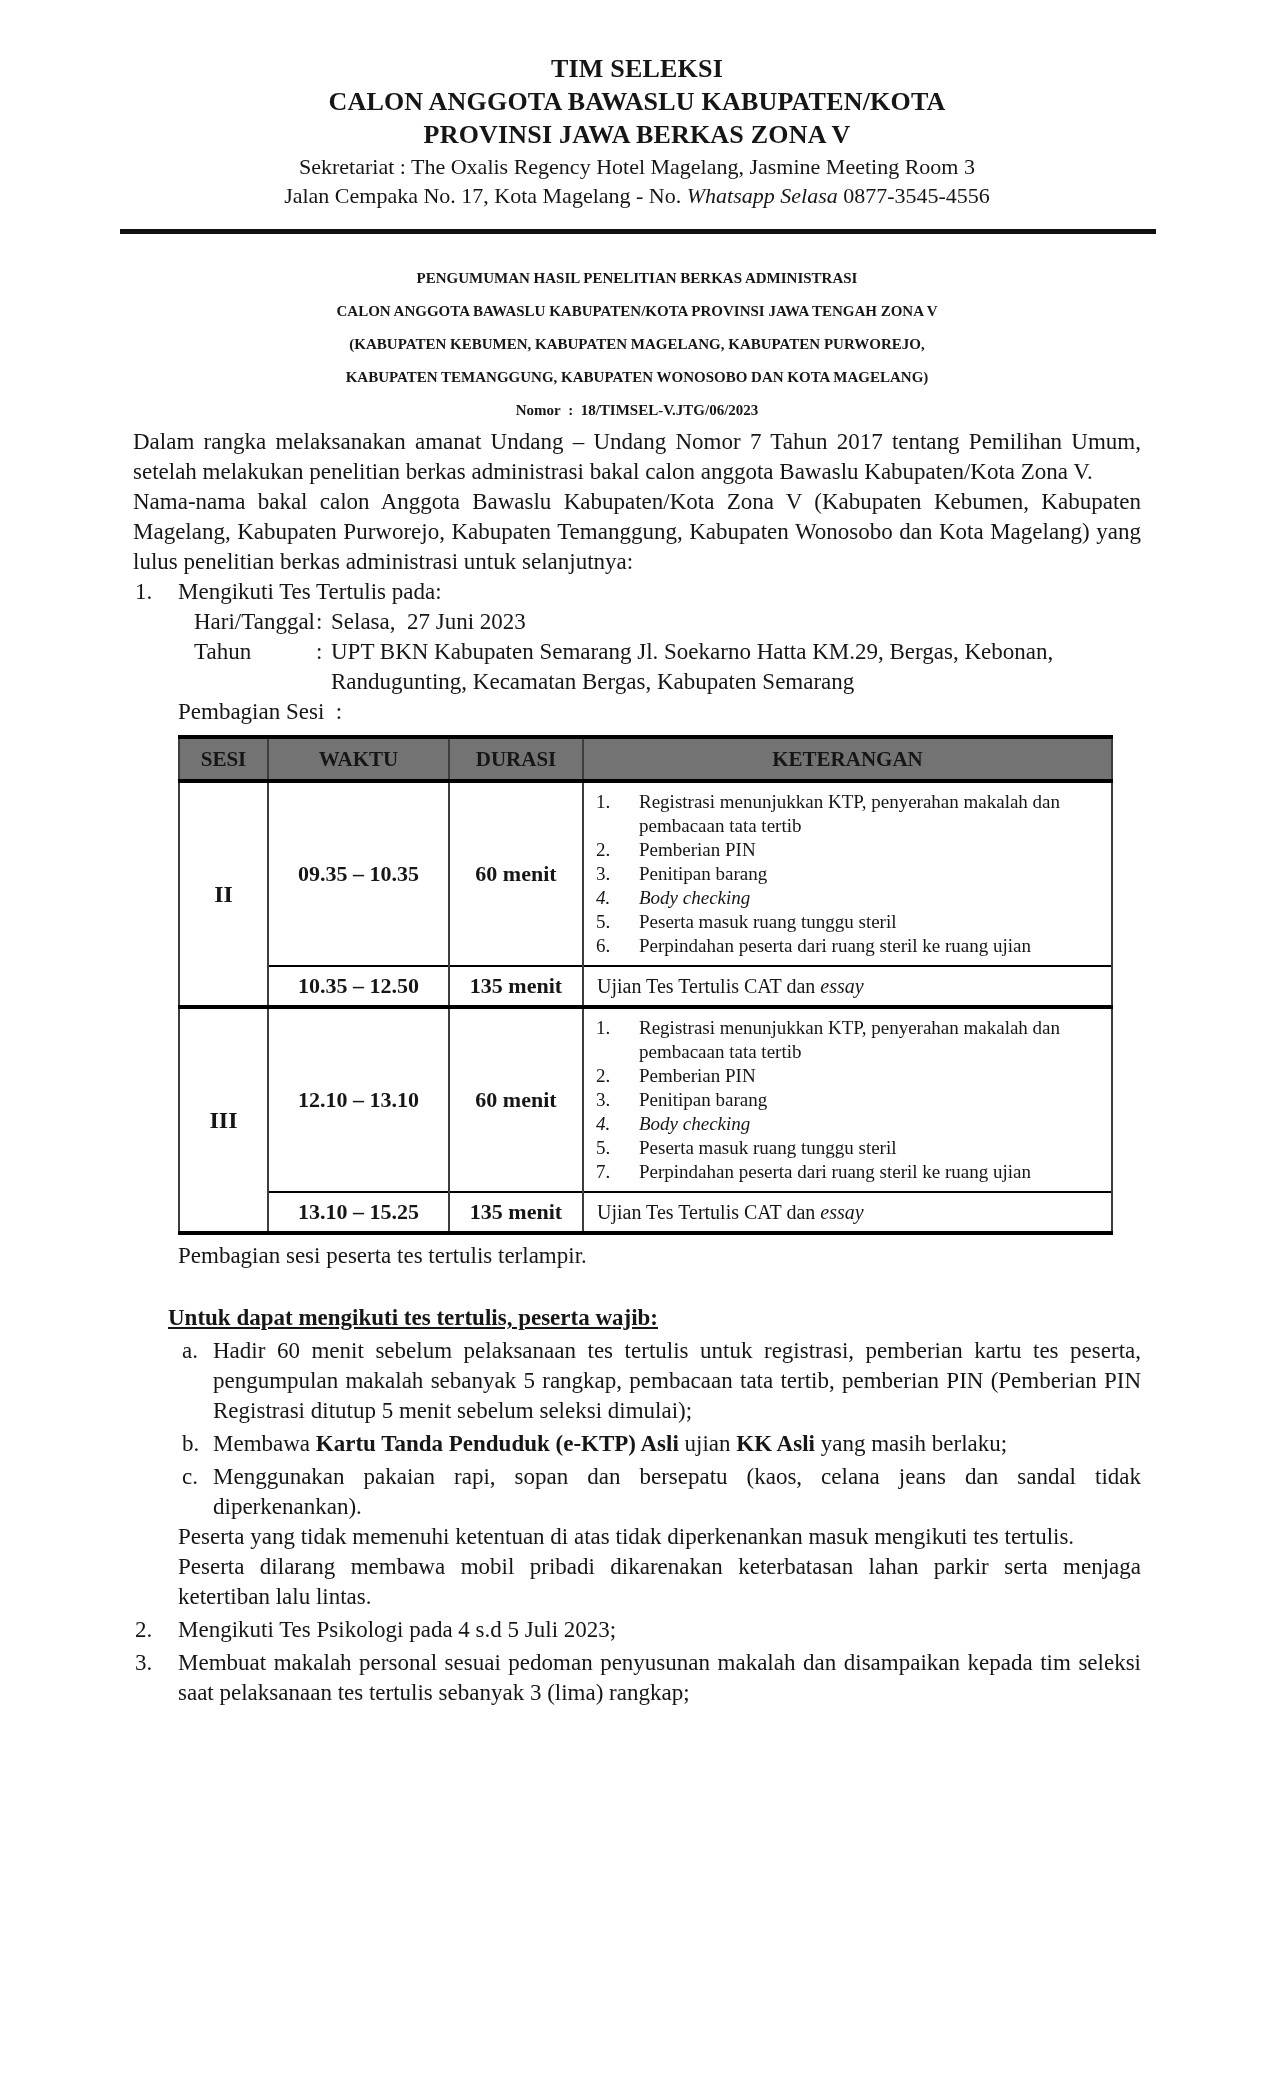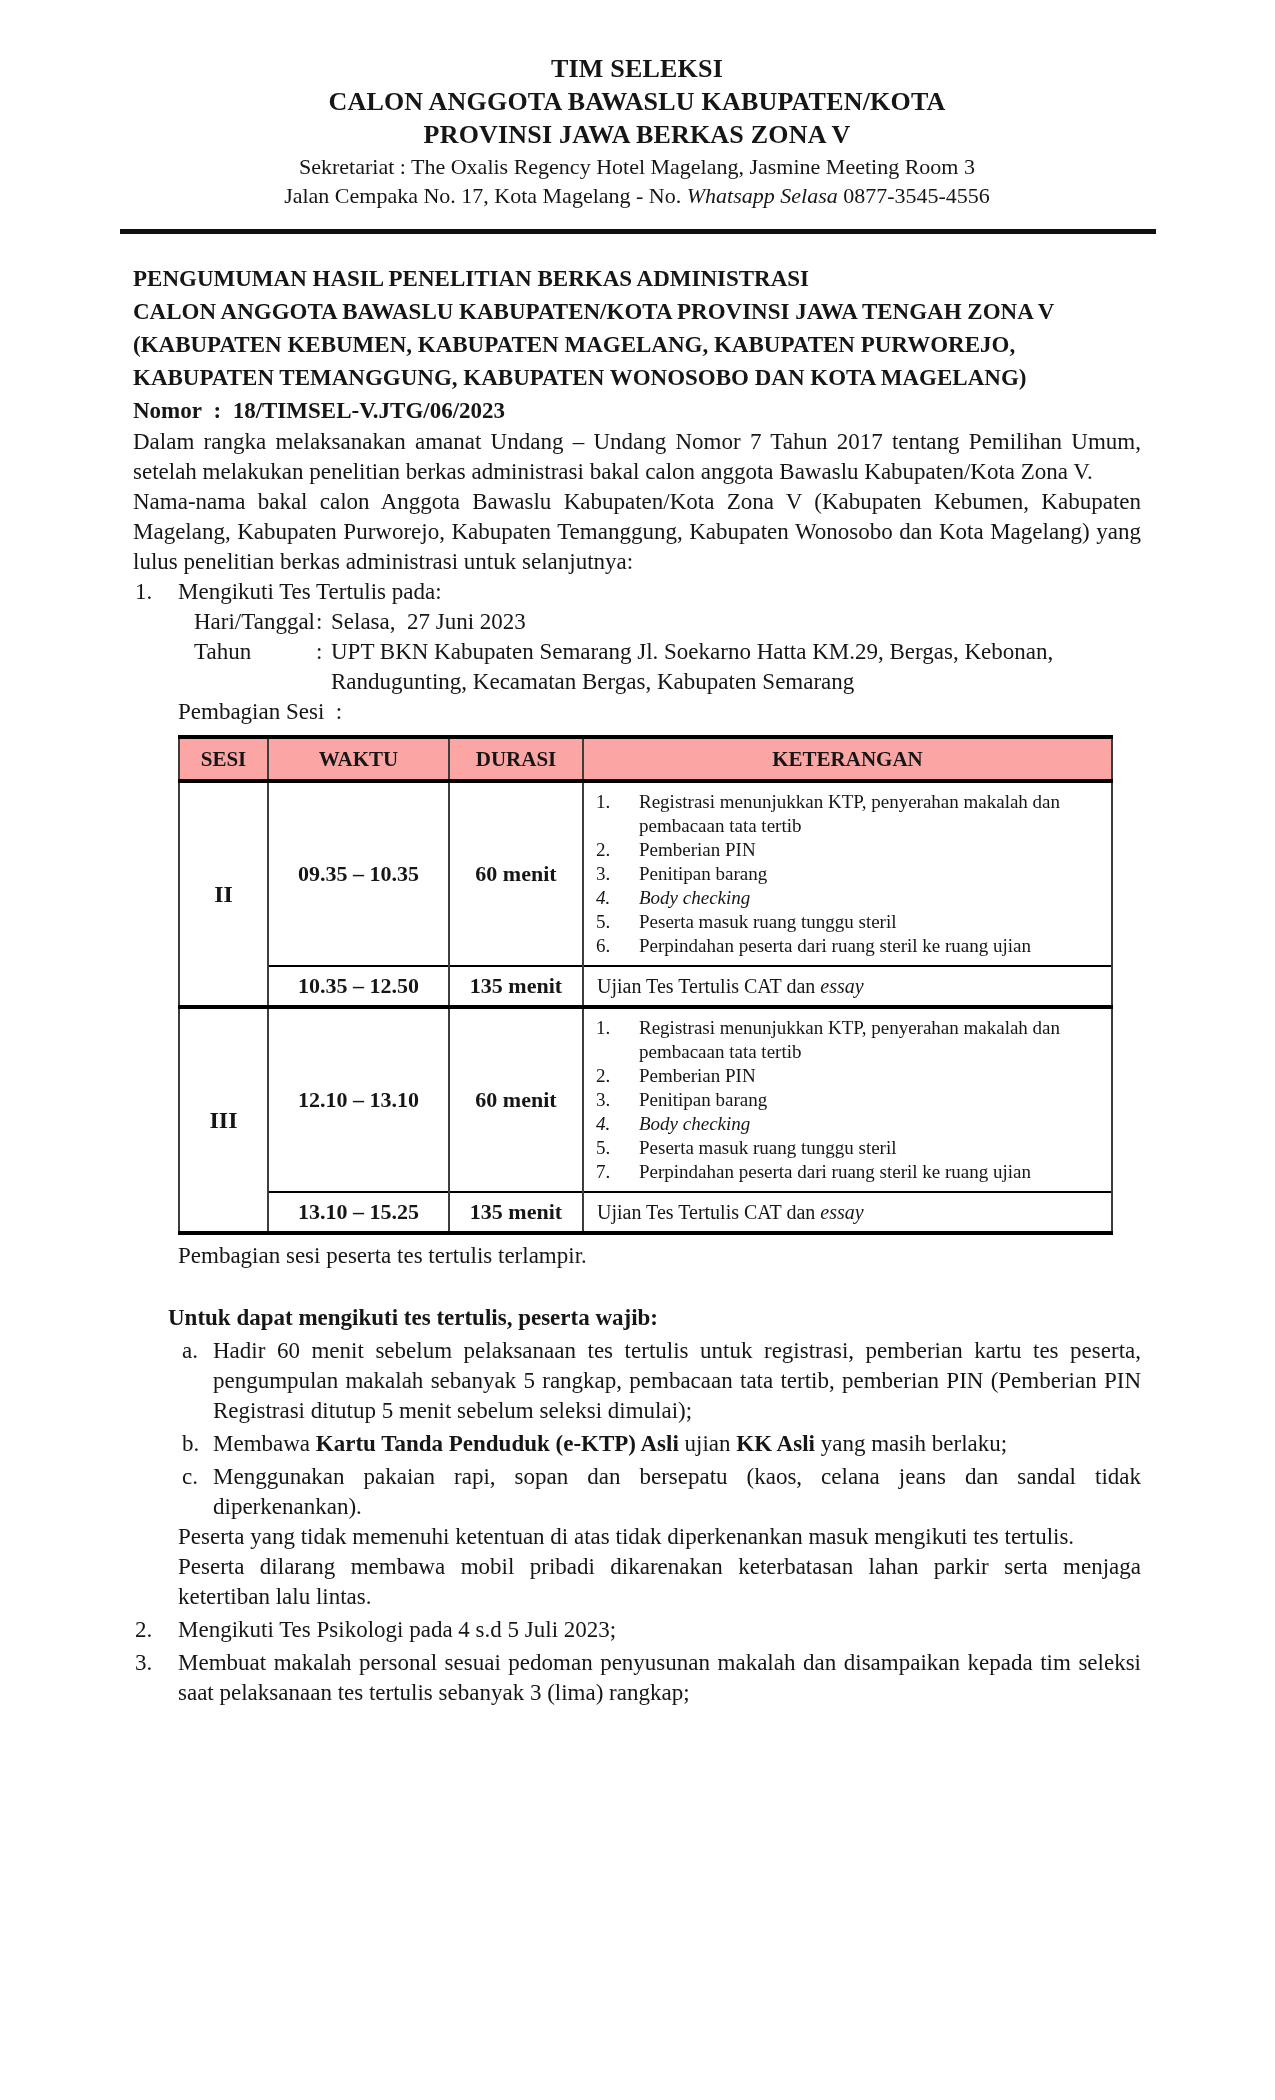--- a/index.html
+++ b/index.html
@@ -12,21 +12,21 @@
 
   
   .letterhead{text-align:center;}
   .lh-org{font-weight:bold;font-size:26px;line-height:33px;letter-spacing:.2px;}
   .lh-sub{font-size:22px;line-height:27px;margin-top:2px;}
   .it{font-style:italic;}
   .b{font-weight:bold;}
   .rule{height:5px;background:#101010;margin:20px -15px 0 -13px;}
 
   
-  .title-block{text-align:left;margin-top:28px;font-weight:bold;font-size:23px;line-height:33px;}
+  .title-block{text-align:center;margin-top:28px;font-weight:bold;font-size:15px;line-height:33px;}
 
   
   .body-text{font-size:23px;line-height:30px;}
   .jst{text-align:justify;}
   p.para{margin:0;}
   .first-para{margin-top:26px;}
 
   
   .num-item{position:relative;padding-left:45px;margin:0;}
   .num-item > .num{position:absolute;left:2px;top:0;}
@@ -41,21 +41,21 @@
   table.sesi-table{
     border-collapse:collapse;margin-top:8px;width:933px;table-layout:fixed;
     border-top:4px solid #000;border-bottom:4px solid #000;
     border-left:2px solid #000;border-right:2px solid #000;
   }
   .sesi-table col.c1{width:89px;}
   .sesi-table col.c2{width:181px;}
   .sesi-table col.c3{width:134px;}
   .sesi-table col.c4{width:529px;}
   .sesi-table th{
-    background:#fca5a5;border-bottom:4px solid #000;
+    background:#737373;border-bottom:4px solid #000;
     border-left:2px solid #3d3d3d;border-right:2px solid #3d3d3d;
     font-size:21px;font-weight:bold;padding:5px 20px;text-align:center;
   }
   .sesi-table td{
     border-left:2px solid #3d3d3d;border-right:2px solid #3d3d3d;
     vertical-align:middle;padding:0;
   }
   .sesi-table td.sesi-cell{font-weight:bold;font-size:24px;text-align:center;}
   .sesi-table td.waktu-cell,.sesi-table td.durasi-cell{font-weight:bold;font-size:22px;text-align:center;}
   .sesi-table tr.subrow2 td{border-top:2px solid #000;}
@@ -63,21 +63,21 @@
   ul.steps{list-style:none;margin:0;padding:7px 4px 7px 12px;}
   ul.steps li{display:flex;font-size:19px;line-height:24px;}
   ul.steps .step-num{width:43px;flex:none;}
   ul.steps .step-text{flex:1;}
   td.ujian-cell{font-size:20px;padding:4px 4px 4px 13px;height:30px;}
   tr.row-tall{height:178px;}
 
   .after-table-note{margin-top:6px;}
 
   
-  .wajib-heading{font-weight:bold;margin:32px 0 0 -10px;font-size:23px;line-height:30px;}
+  .wajib-heading{font-weight:bold;text-decoration:underline;margin:32px 0 0 -10px;font-size:23px;line-height:30px;}
   .abc-item{position:relative;padding-left:35px;margin-top:3px;}
   .abc-item > .letter{position:absolute;left:4px;top:0;}
   .note-para{margin:2px 0 0 0;}
   .mt3{margin-top:3px;}
 </style>
 </head>
 <body>
 
 <div class="page">
 

